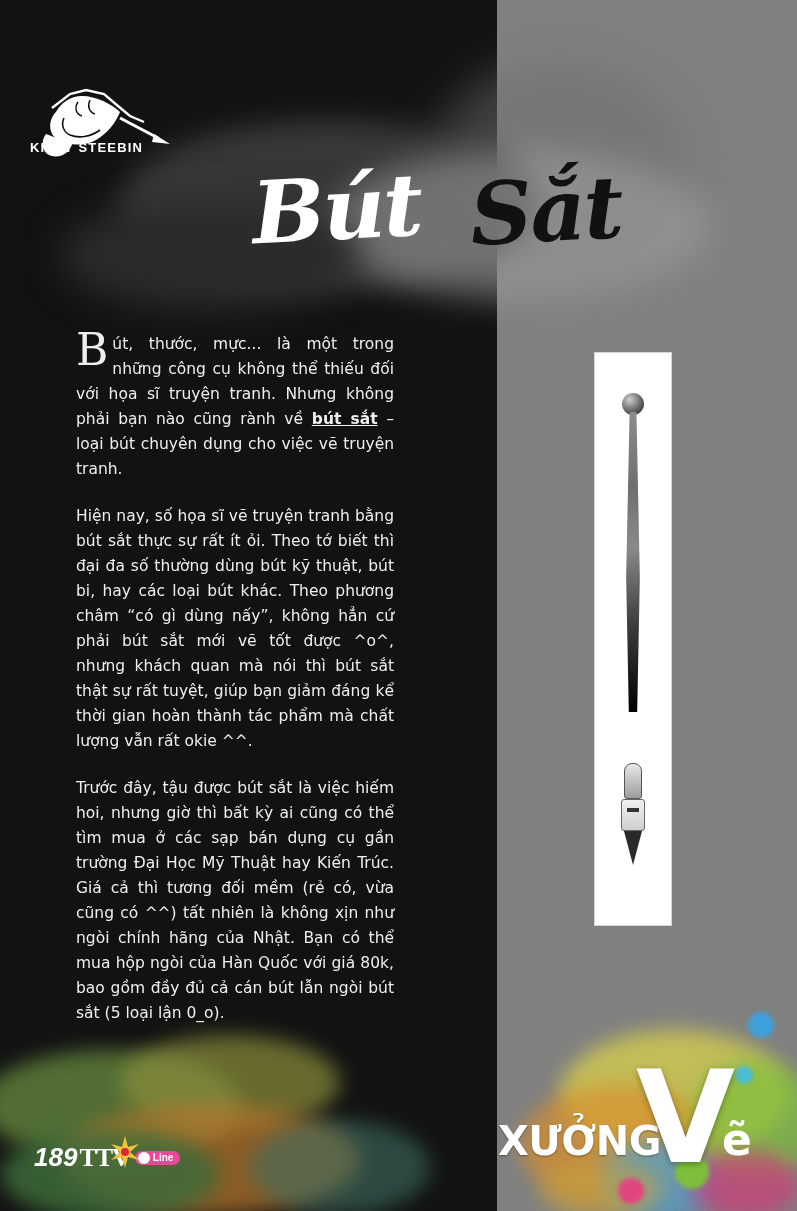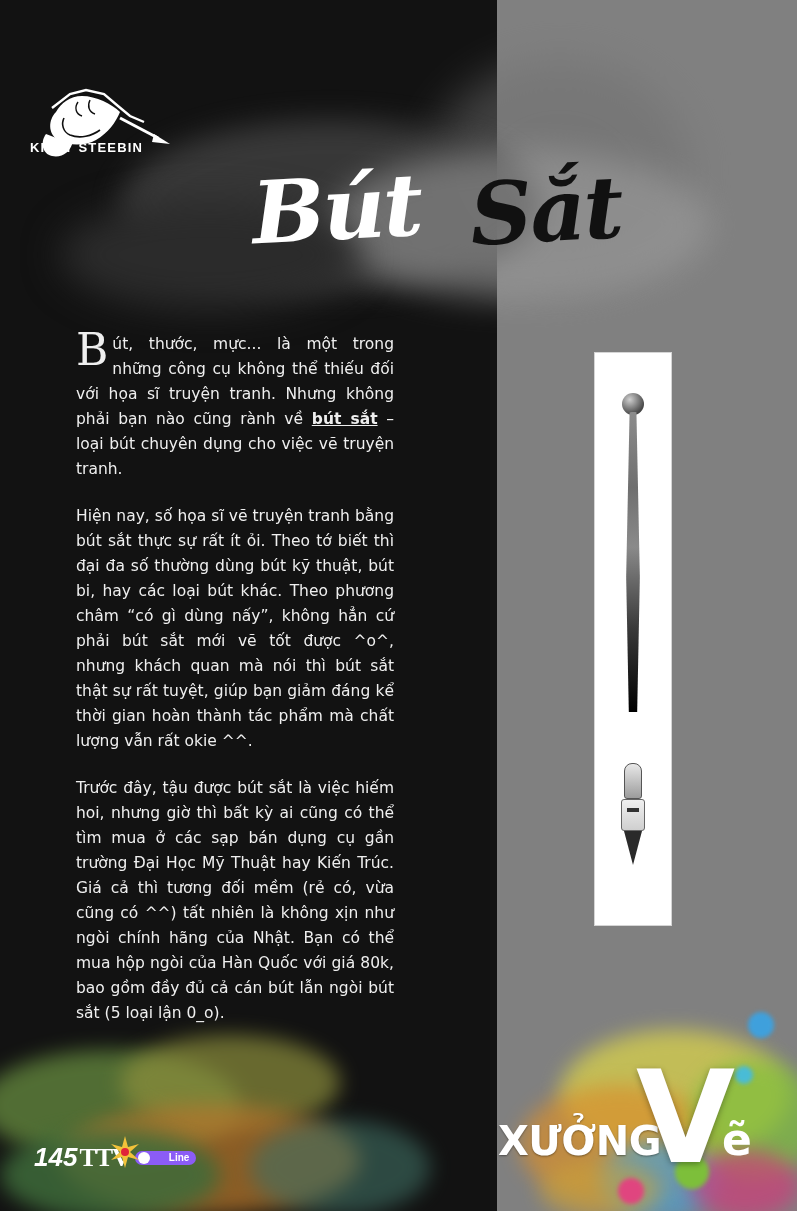--- a/index.html
+++ b/index.html
@@ -247,25 +247,24 @@
   .fl-ttv {
     color: #ffffff;
     font-size: 26px;
     font-weight: bold;
     font-family: "Liberation Serif", serif;
     letter-spacing: -1px;
   }
   .fl-online {
     display: inline-flex;
     align-items: flex-start;
-    background: #8b5cf6;
+    background: #ec4899;
     border-radius: 10px;
     padding: 1px 7px 1px 3px;
     margin-left: 3px;
-    gap: 16px;
   }
   .fl-online .o-dot {
     width: 12px; height: 12px;
     border-radius: 50%;
     background: #ffffff;
     margin-right: 3px;
   }
   .fl-online span {
     color: #ffffff;
     font-size: 10px;
@@ -371,21 +370,21 @@
       <div class="nib-shaft"></div>
     </div>
     <div class="nib-small">
       <div class="nib-cap"></div>
       <div class="nib-body"></div>
       <div class="nib-tip"></div>
     </div>
   </div>
 
   <div class="footer-left">
-    <span class="fl-124">145</span>
+    <span class="fl-124">189</span>
     <span class="fl-ttv">TTV</span>
     <span class="fl-online">
       <span class="o-dot"></span>
       <span>Line</span>
     </span>
   </div>
   <div class="spark">
     <svg width="34" height="34" viewBox="0 0 34 34">
       <path d="M17 1 L20 12 L31 9 L22 17 L31 25 L20 22 L17 33 L14 22 L3 25 L12 17 L3 9 L14 12 Z" fill="#f2c23a"></path>
       <circle cx="17" cy="17" r="4" fill="#e0243a"></circle>

